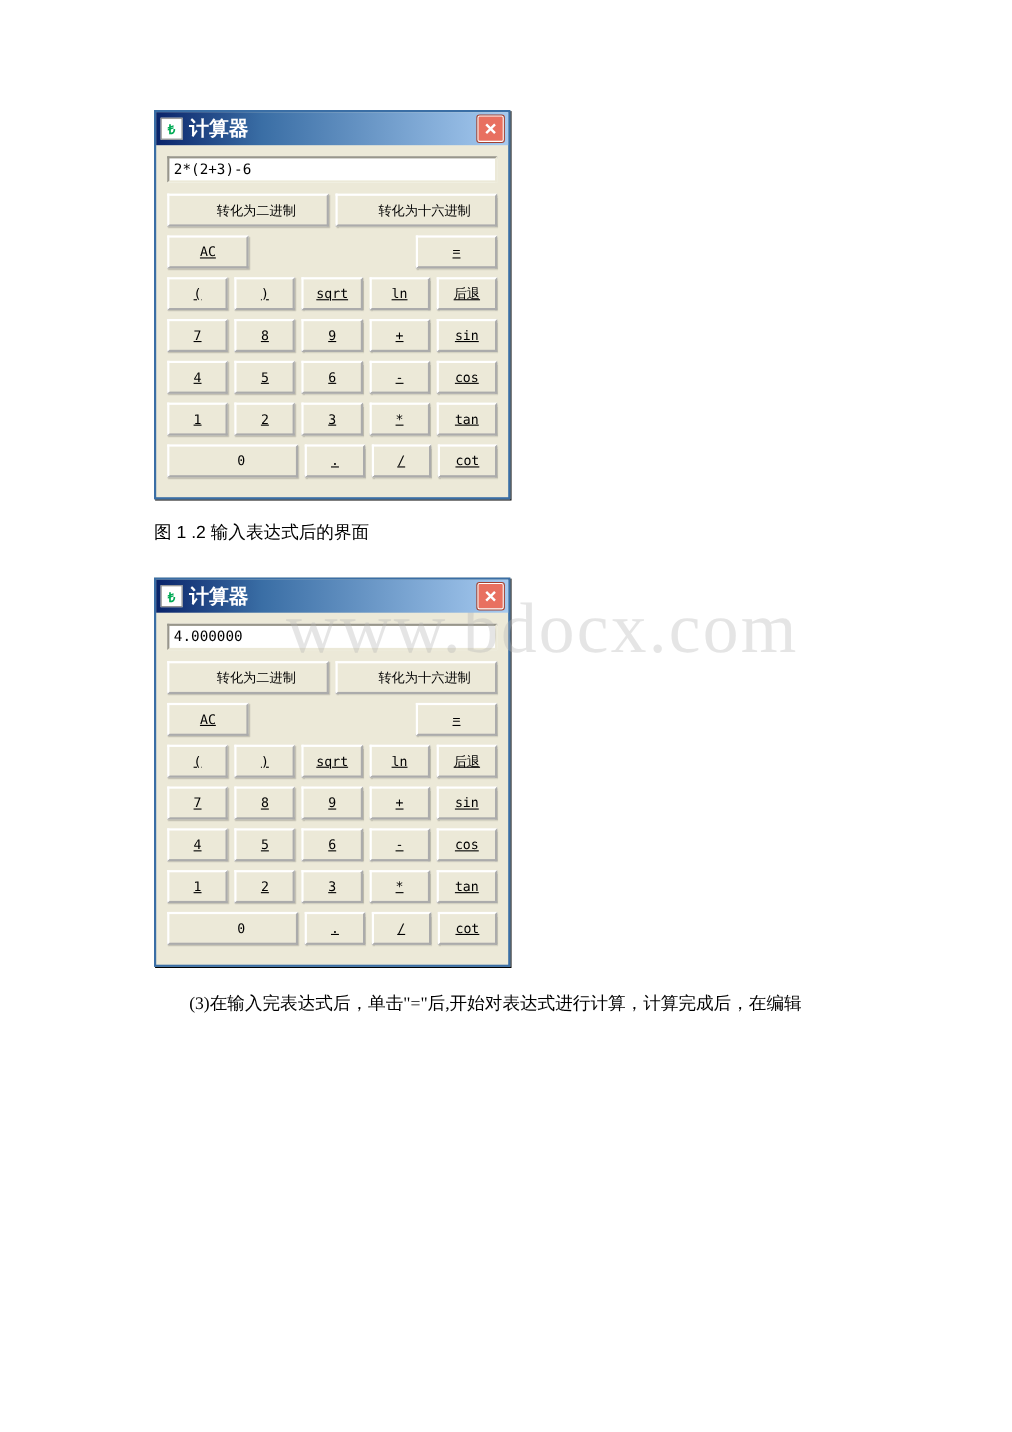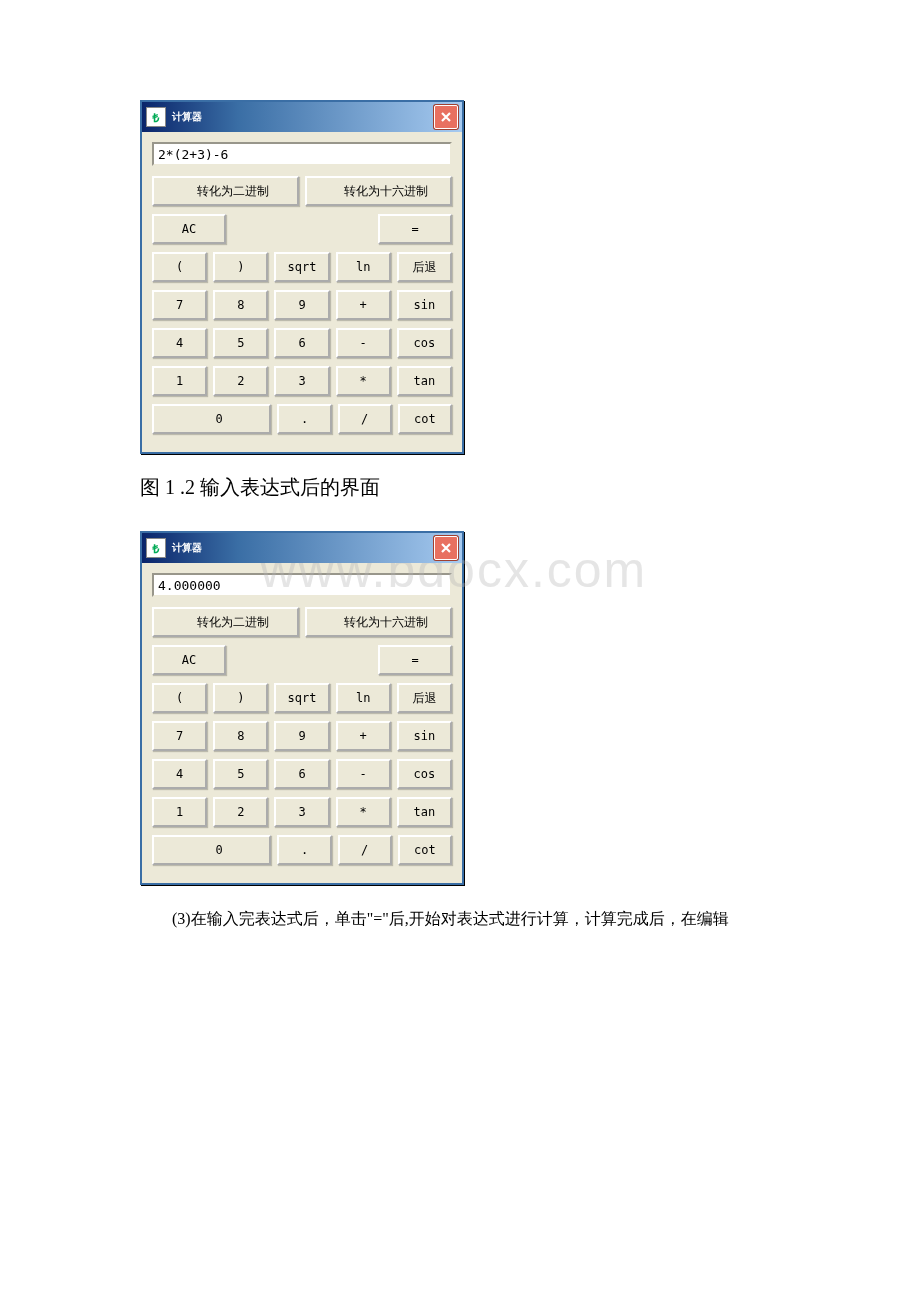--- a/index.html
+++ b/index.html
@@ -37,21 +37,21 @@
       display: flex;
       align-items: center;
       justify-content: center;
       font-size: 12px;
       font-weight: bold;
       color: #0a5;
       border: 1px solid #888;
     }
     .titlebar-title {
       color: #fff;
-      font-size: 10px;
+      font-size: 18px;
       font-family: Liberation Mono, monospace;
       font-weight: bold;
       flex: 1;
     }
     .close-btn {
       width: 22px;
       height: 22px;
       background: #e87060;
       border: 1px solid #fff;
       display: flex;
@@ -88,43 +88,43 @@
       border: 2px outset #fff;
       font-size: 12px;
       font-family: "SimSun", monospace;
       height: 26px;
       display: flex;
       align-items: center;
       justify-content: center;
       box-shadow: 1px 1px 1px rgba(0,0,0,0.2);
     }
     .btn.wide2 { flex: 2; padding-left: 15px; }
-    .btn.w1 { flex: 1; min-width: 48px; }
+    .btn.w1 { flex: 1; min-width: 48px; text-decoration: underline; }
     .gap-spacer { flex: 2; }
     .caption {
       margin: 18px 0 30px 20px;
-      font-size: 20px;
-      font-family: Liberation Serif, serif;
+      font-size: 16px;
+      font-family: Liberation Sans, sans-serif;
     }
     .desc {
       margin: 20px 0 20px 20px;
       font-size: 16px;
       line-height: 1.8;
       text-indent: 2em;
     }
     .desc-line2 {
       margin: 0 0 30px 0px;
       font-size: 16px;
       line-height: 1.8;
     }
     .watermark {
       position: absolute;
-      font-size: 50px;
+      font-size: 65px;
       color: rgba(180,180,180,0.35);
-      font-family: Liberation Sans, sans-serif;
+      font-family: Liberation Serif, serif;
       letter-spacing: 2px;
       pointer-events: none;
       font-weight: 300;
     }
     .rel { position: relative; }
   </style>
 </head>
 <body>
 
 <div class="page">

